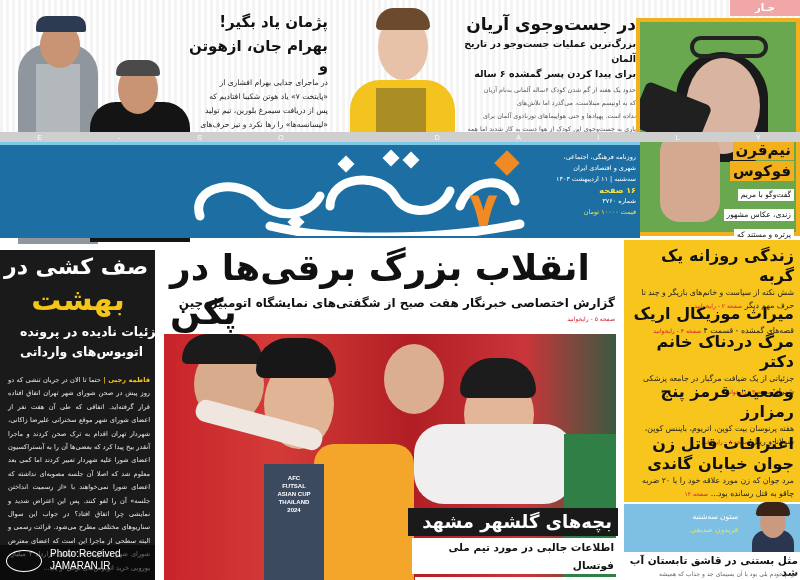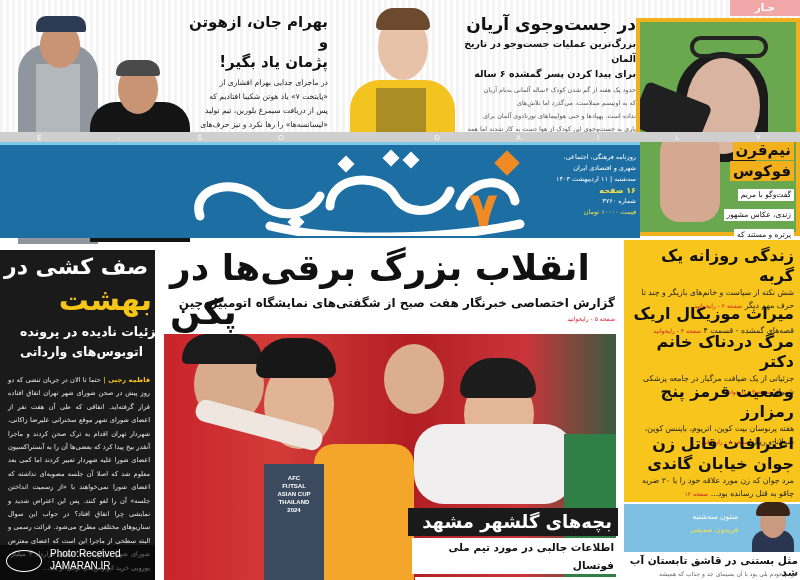--- a/index.html
+++ b/index.html
@@ -28,21 +28,21 @@
   .woman-frame{left:636px;top:18px;width:164px;height:218px;border:4px solid #f2b01c;background:#6aa84f;overflow:hidden;}
   .woman-text{left:648px;top:140px;width:146px;text-align:right;}
   .tagbox{display:inline-block;background:#f2b01c;color:#111;font-weight:bold;font-size:15px;padding:0 3px;line-height:20px;margin-bottom:1px;text-align:center;}
   .tagsm{display:inline-block;background:#fff;color:#111;font-size:7.5px;padding:0 3px;line-height:12px;margin-bottom:1px;}
   
   .headline{left:170px;top:246px;width:445px;text-align:left;font-size:36px;font-weight:900;color:#111;line-height:44px;letter-spacing:-1px;}
   .subhead{left:160px;top:296px;width:455px;text-align:right;font-size:12px;font-weight:bold;color:#111;}
   
   .left-col{left:0;top:250px;width:155px;height:330px;background:#1b1a1a;}
   .left-title{left:4px;top:254px;width:148px;text-align:left;color:#fff;font-size:22px;font-weight:bold;line-height:26px;}
-  .left-title2{left:4px;top:282px;width:148px;text-align:right;color:#f5c518;font-size:30px;font-weight:900;line-height:36px;}
+  .left-title2{left:4px;top:282px;width:148px;text-align:center;color:#f5c518;font-size:30px;font-weight:900;line-height:36px;}
   .left-sub{left:20px;top:322px;width:148px;text-align:left;color:#fff;font-size:12.5px;font-weight:bold;line-height:20px;}
   .left-body{left:8px;top:374px;width:142px;text-align:justify;color:#e8e8e8;font-size:6.6px;line-height:13.4px;}
   .credit{left:2px;top:548px;width:150px;height:30px;direction:ltr;color:#fff;font-size:10px;font-family:"Liberation Sans",sans-serif;line-height:12px;padding-left:48px;}
   .credit-logo{left:6px;top:550px;width:36px;height:22px;border:1.5px solid #fff;border-radius:50%;}
   
   .main-photo{left:164px;top:334px;width:452px;height:246px;background:linear-gradient(90deg,#c8242a 0%,#d33b38 25%,#b11e24 55%,#c9353a 80%,#3a5a40 100%);overflow:hidden;}
   .photo-caption1{left:408px;top:508px;width:210px;background:#1a1a1a;color:#fff;font-size:18px;font-weight:bold;text-align:right;padding:0 6px;line-height:28px;}
   .photo-caption2{left:412px;top:538px;width:206px;text-align:right;}
   .cap-line{display:inline-block;background:#fff;color:#111;font-size:10.5px;font-weight:bold;padding:0 4px;line-height:18px;margin-bottom:1px;}
   
@@ -66,22 +66,22 @@
   <div style="position:absolute;left:10px;top:30px;width:80px;height:200px;background:#8f969e;border-radius:30px 30px 0 0;"></div>
   <div style="position:absolute;left:28px;top:50px;width:44px;height:120px;background:#b3b8bd;"></div>
   <div class="p-head" style="left:32px;top:8px;width:40px;height:46px;"></div>
   <div style="position:absolute;left:28px;top:2px;width:50px;height:16px;background:#2c3a52;border-radius:10px 10px 2px 2px;"></div>
   <div style="position:absolute;left:82px;top:88px;width:100px;height:140px;background:#141414;border-radius:26px 26px 0 0;"></div>
   <div class="p-head" style="left:110px;top:50px;width:40px;height:50px;"></div>
   <div style="position:absolute;left:108px;top:46px;width:44px;height:16px;background:#4a4a4a;border-radius:18px 18px 4px 4px;"></div>
 </div>
 
 <div class="abs story1">
+  <div class="h-big" style="font-size:15px;line-height:20px;margin-bottom:4px;">پژمان یاد بگیر!</div>
   <div class="h-big" style="font-size:15px;line-height:20px;">بهرام جان، ازهوتن و</div>
-  <div class="h-big" style="font-size:15px;line-height:20px;margin-bottom:4px;">پژمان یاد بگیر!</div>
   <div class="body-s">در ماجرای جدایی بهرام افشاری از</div>
   <div class="body-s">«پایتخت ۷» یاد هوتن شکیبا افتادیم که</div>
   <div class="body-s">پس از دریافت سیمرغ بلورین، تیم تولید</div>
   <div class="body-s">«لیسانسه‌ها» را رها نکرد و تیز حرف‌های اخیر</div>
   <div class="body-s"><span>پژمان جمشیدی برای‌مان زنده شد</span> <span class="red" style="font-size:6px;">صفحه ۹</span></div>
 </div>
 
 <div class="abs boy">
   <div style="position:absolute;left:0;top:72px;width:105px;height:70px;background:#f3c320;border-radius:30px 30px 0 0;"></div>
   <div style="position:absolute;left:26px;top:80px;width:50px;height:50px;background:#7a6a2a;opacity:.6;"></div>

